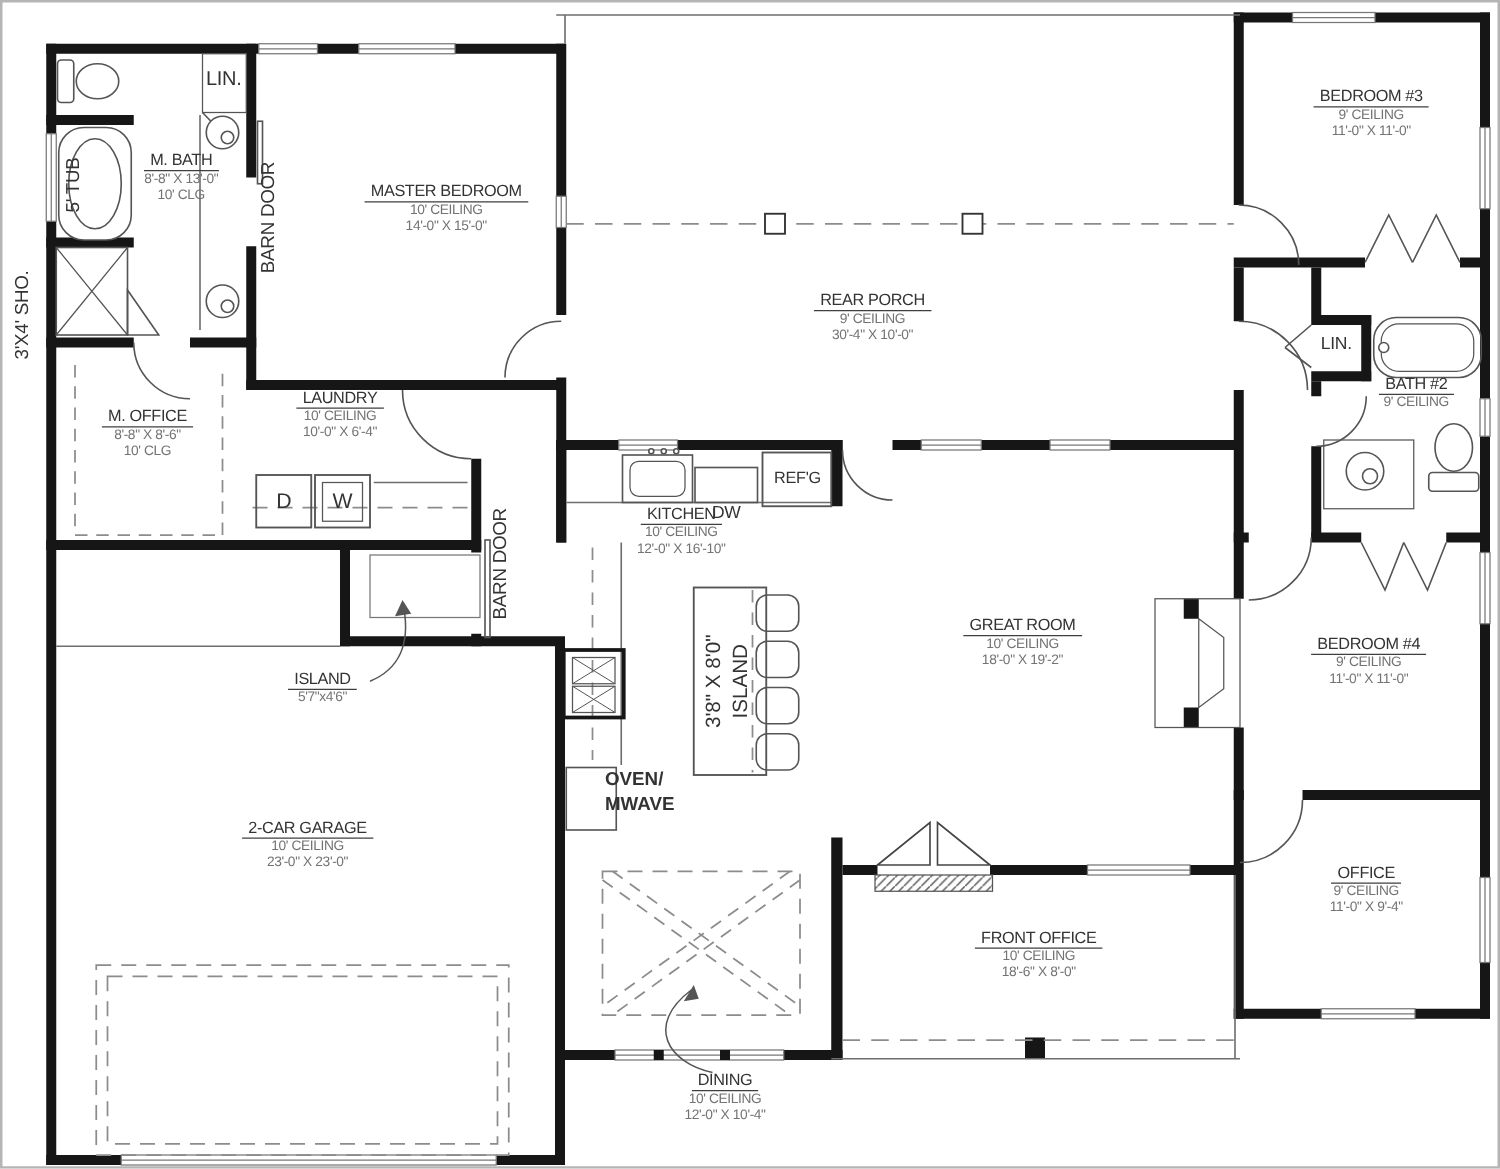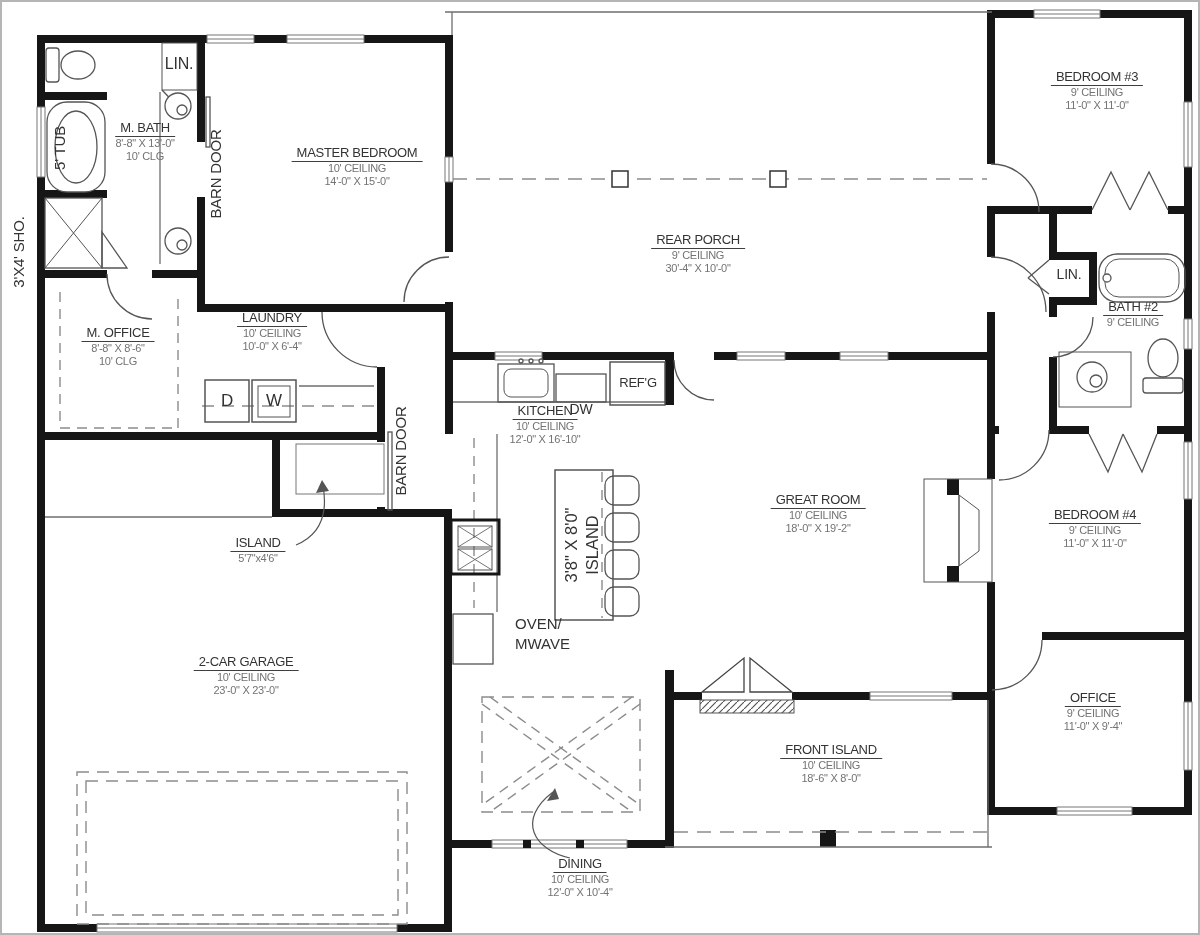--- a/index.html
+++ b/index.html
@@ -353,21 +353,21 @@
     <div class="rsub">11'-0" X 11'-0"</div>
   </div>
 
   <div class="room" style="left:244px;top:652px;">
     <div class="rname"><span class="u">2-CAR GARAGE</span></div>
     <div class="rsub">10' CEILING</div>
     <div class="rsub">23'-0" X 23'-0"</div>
   </div>
 
   <div class="room" style="left:829px;top:740px;">
-    <div class="rname"><span class="u">FRONT ISLAND</span></div>
+    <div class="rname"><span class="u">FRONT OFFICE</span></div>
     <div class="rsub">10' CEILING</div>
     <div class="rsub">18'-6" X 8'-0"</div>
   </div>
 
   <div class="room" style="left:1091px;top:688px;">
     <div class="rname"><span class="u">OFFICE</span></div>
     <div class="rsub">9' CEILING</div>
     <div class="rsub">11'-0" X 9'-4"</div>
   </div>
 
@@ -387,18 +387,18 @@
     <div>ISLAND</div>
   </div>
 
   <div class="sm" style="left:177px;top:62px;font-size:16px;">LIN.</div>
   <div class="sm" style="left:1067px;top:272px;font-size:14px;">LIN.</div>
   <div class="sm ap" style="left:225px;top:399px;">D</div>
   <div class="sm ap" style="left:272px;top:399px;">W</div>
   <div class="sm" style="left:579px;top:387px;font-size:14px;margin-top:20px;">DW</div>
   <div class="sm" style="left:636px;top:380px;font-size:13px;text-align:right;">REF'G</div>
 
-  <div style="position:absolute;left:513px;top:612px;font-size:15px;line-height:1.35;color:#333;">
+  <div style="position:absolute;left:482px;top:612px;font-size:15px;line-height:1.35;color:#333;font-weight:bold;">
     <div>OVEN/</div>
     <div>MWAVE</div>
   </div>
 
 </div>
 
 </body></html>

